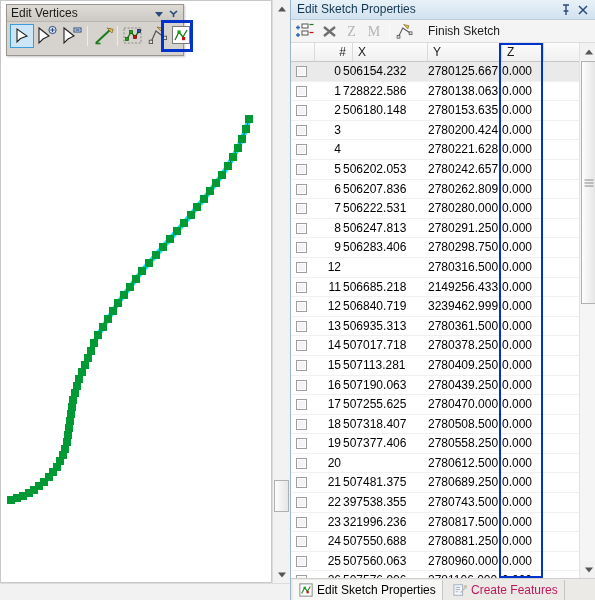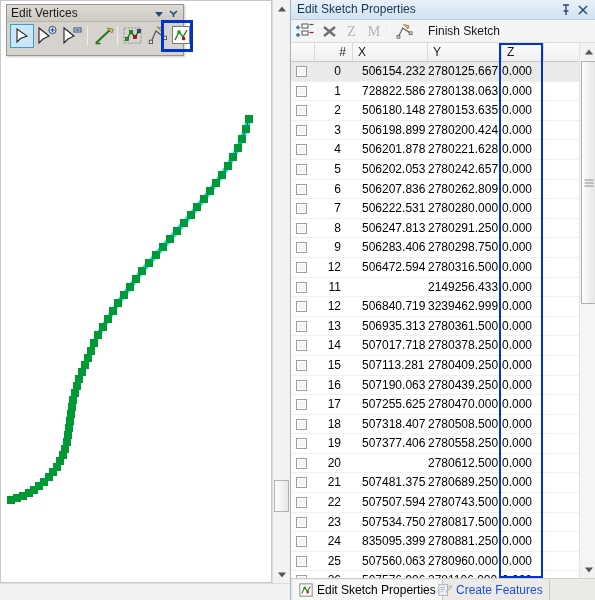--- a/index.html
+++ b/index.html
@@ -166,21 +166,21 @@
   .cb {
     position: absolute; left: 5px; top: 4px; width: 11px; height: 11px;
     background: #f4f4f4;
     border: 1px solid #9e9e9e;
     box-shadow: inset 0 0 0 1px #ffffff;
     cursor: pointer;
   }
   
   .col-cb { left: 0;   width: 24px; }
   .col-n  { left: 24px; width: 32px; text-align: right; padding-right: 6px; }
-  .col-x  { left: 71px; width: 75px; }
+  .col-x  { left: 52px; width: 75px; }
   .col-y  { left: 137px; width: 72px; }
   .col-z  { left: 211px; width: 42px; }
   .col-extra { left: 253px; width: 35px; }
 
   .th.col-cb { left: 0; width: 24px; }
   .th.col-n  { left: 24px; width: 38px; padding-left: 5px; }
   .th.col-x  { left: 62px; width: 75px; }
   .th.col-y  { left: 137px; width: 74px; }
   .th.col-z  { left: 211px; width: 42px; }
   .th.col-extra { left: 253px; width: 35px; border-right: none; }
@@ -206,21 +206,21 @@
     background: #eceae6; border-top: 1px solid #cfcfcf;
   }
   .btab {
     position: absolute; top: 1px; height: 20px;
     display: flex; align-items: center; gap: 4px;
     padding: 0 6px; font-size: 12px; cursor: pointer;
     border-right: 1px solid #c6c6c6;
     white-space: nowrap;
   }
   #btab-props { left: 2px; background: #f7f7f5; color: #000; }
-  #btab-create { left: 141px; background: transparent; color: #1d4ed8; }
+  #btab-create { left: 156px; background: transparent; color: #be185d; }
 </style>
 </head>
 <body>
 
 <div id="app">
 
   <div id="map-pane">
 
     <div id="map-canvas-wrap">
       <svg id="map-canvas" viewBox="0 0 270 581" preserveAspectRatio="none">
@@ -469,31 +469,29 @@
             <div class="cell col-x">506180.148</div>
             <div class="cell col-y">2780153.635</div>
             <div class="cell col-z">0.000</div>
             <div class="cell col-extra"></div>
           </div>
           <div class="row">
             <div class="cell col-cb">
               <div class="cb"></div>
             </div>
             <div class="cell col-n">3</div>
-            <div class="cell col-x">506198.899</div>
             <div class="cell col-y">2780200.424</div>
             <div class="cell col-z">0.000</div>
             <div class="cell col-extra"></div>
           </div>
           <div class="row">
             <div class="cell col-cb">
               <div class="cb"></div>
             </div>
             <div class="cell col-n">4</div>
-            <div class="cell col-x">506201.878</div>
             <div class="cell col-y">2780221.628</div>
             <div class="cell col-z">0.000</div>
             <div class="cell col-extra"></div>
           </div>
           <div class="row">
             <div class="cell col-cb">
               <div class="cb"></div>
             </div>
             <div class="cell col-n">5</div>
             <div class="cell col-x">506202.053</div>
@@ -539,30 +537,30 @@
             <div class="cell col-x">506283.406</div>
             <div class="cell col-y">2780298.750</div>
             <div class="cell col-z">0.000</div>
             <div class="cell col-extra"></div>
           </div>
           <div class="row">
             <div class="cell col-cb">
               <div class="cb"></div>
             </div>
             <div class="cell col-n">12</div>
-            <div class="cell col-x">506472.594</div>
             <div class="cell col-y">2780316.500</div>
             <div class="cell col-z">0.000</div>
             <div class="cell col-extra"></div>
           </div>
           <div class="row">
             <div class="cell col-cb">
               <div class="cb"></div>
             </div>
             <div class="cell col-n">11</div>
+            <div class="cell col-x">506685.218</div>
             <div class="cell col-y">2149256.433</div>
             <div class="cell col-z">0.000</div>
             <div class="cell col-extra"></div>
           </div>
           <div class="row">
             <div class="cell col-cb">
               <div class="cb"></div>
             </div>
             <div class="cell col-n">12</div>
             <div class="cell col-x">506840.719</div>
@@ -657,41 +655,41 @@
             <div class="cell col-x">507481.375</div>
             <div class="cell col-y">2780689.250</div>
             <div class="cell col-z">0.000</div>
             <div class="cell col-extra"></div>
           </div>
           <div class="row">
             <div class="cell col-cb">
               <div class="cb"></div>
             </div>
             <div class="cell col-n">22</div>
-            <div class="cell col-x">507507.594</div>
+            <div class="cell col-x">397538.355</div>
             <div class="cell col-y">2780743.500</div>
             <div class="cell col-z">0.000</div>
             <div class="cell col-extra"></div>
           </div>
           <div class="row">
             <div class="cell col-cb">
               <div class="cb"></div>
             </div>
             <div class="cell col-n">23</div>
-            <div class="cell col-x">507534.750</div>
+            <div class="cell col-x">321996.236</div>
             <div class="cell col-y">2780817.500</div>
             <div class="cell col-z">0.000</div>
             <div class="cell col-extra"></div>
           </div>
           <div class="row">
             <div class="cell col-cb">
               <div class="cb"></div>
             </div>
             <div class="cell col-n">24</div>
-            <div class="cell col-x">835095.399</div>
+            <div class="cell col-x">507550.688</div>
             <div class="cell col-y">2780881.250</div>
             <div class="cell col-z">0.000</div>
             <div class="cell col-extra"></div>
           </div>
           <div class="row">
             <div class="cell col-cb">
               <div class="cb"></div>
             </div>
             <div class="cell col-n">25</div>
             <div class="cell col-x">507560.063</div>

